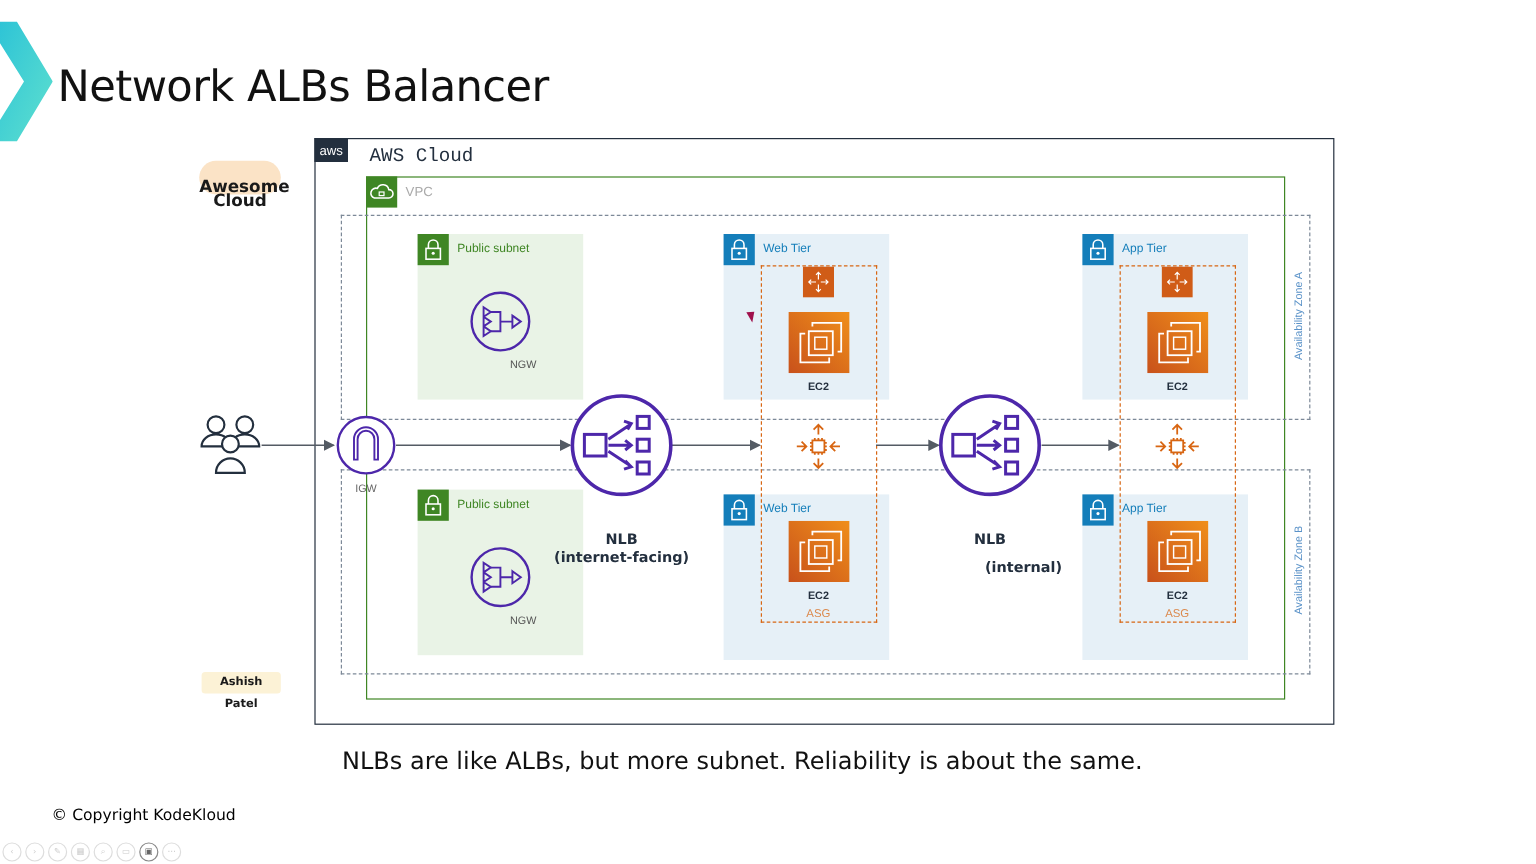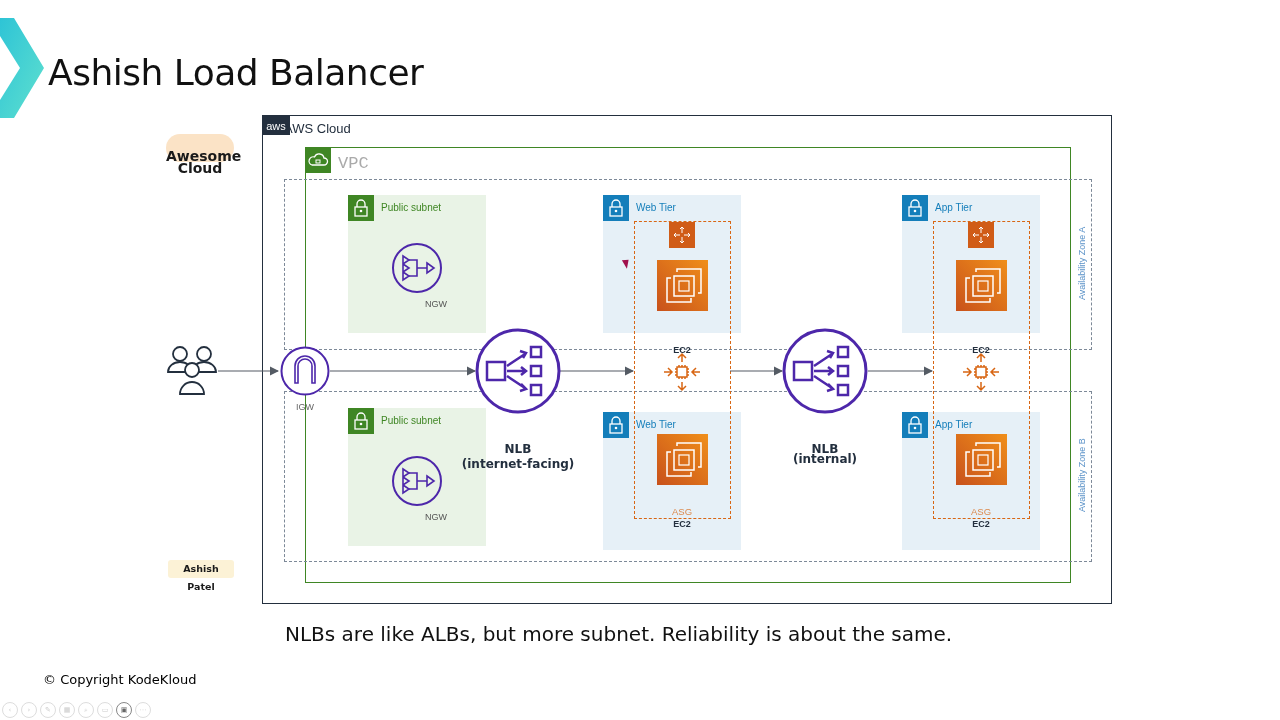--- a/index.html
+++ b/index.html
@@ -23,41 +23,41 @@
   }
   .sticker-name {
     left: 168px; top: 560px; width: 66px; height: 18px; font-size: 9.5px; line-height: 18px;
     background: #fcf2d6; border-radius: 3px;
   }
   .aws-cloud { left: 262px; top: 115px; width: 850px; height: 489px; border: 1.5px solid #232f3e; box-sizing: border-box; }
   .aws-logo {
     left: 262px; top: 115px; width: 28px; height: 20px; background: #232f3e; color: #fff;
     font-size: 11px; line-height: 22px; text-align: center; font-family: "Liberation Sans", sans-serif;
   }
-  .aws-label { left: 284px; top: 121px; font-size: 13px; color: #232f3e; font-family: Liberation Sans, sans-serif; }
+  .aws-label { left: 308px; top: 121px; font-size: 16px; color: #232f3e; font-family: Liberation Mono, monospace; }
   .vpc { left: 305px; top: 147px; width: 766px; height: 436px; border: 1.5px solid #3f8624; box-sizing: border-box; }
   .vpc-icon { left: 305px; top: 147px; width: 26px; height: 26px; background: #3f8624; }
-  .vpc-label { left: 338px; top: 154px; font-size: 17px; color: #aaa; font-family: Liberation Mono, monospace; }
+  .vpc-label { left: 338px; top: 154px; font-size: 11px; color: #aaa; font-family: Liberation Sans, sans-serif; }
   .az { border: 1.5px dashed #7d8998; box-sizing: border-box; }
   .az-a { left: 284px; top: 179px; width: 808px; height: 171px; }
   .az-b { left: 284px; top: 391px; width: 808px; height: 171px; }
   .az-label {
     font-size: 9px; color: #5a92c8; font-family: "Liberation Sans", sans-serif;
     transform: rotate(-90deg); transform-origin: left top; white-space: nowrap;
   }
   .subnet-pub { background: #e9f3e6; }
   .subnet-priv { background: #e6f0f7; }
   .subnet-icon { width: 26px; height: 26px; }
   .subnet-icon.pub { background: #3f8624; }
   .subnet-icon.priv { background: #147eba; }
   .subnet-label { font-size: 10px; font-family: "Liberation Sans", sans-serif; }
   .subnet-label.pub { color: #3f8624; }
   .subnet-label.priv { color: #147eba; }
   .asg { border: 1.5px dashed #d86613; box-sizing: border-box; }
-  .ec2-label { font-size: 9px; color: #232f3e; font-weight: bold; font-family: "Liberation Sans", sans-serif; text-align: center; width: 60px; margin-top: 28px; }
+  .ec2-label { font-size: 9px; color: #232f3e; font-weight: bold; font-family: "Liberation Sans", sans-serif; text-align: center; width: 60px; }
   .asg-label { font-size: 9.5px; color: #d86613; font-family: "Liberation Sans", sans-serif; text-align: center; width: 60px; opacity: .75; }
   .ngw-label { font-size: 9px; color: #555; font-family: "Liberation Sans", sans-serif; text-align: right; width: 60px; }
   .nlb-label { font-size: 12px; font-weight: bold; color: #232f3e; text-align: center; font-family: "DejaVu Sans", sans-serif; line-height: 15px; margin-top: 22px; }
   .igw-label { font-size: 9px; color: #666; font-family: "Liberation Sans", sans-serif; }
   .caption { left: 285px; top: 622px; font-size: 20px; color: #111; }
   .copyright { left: 43px; top: 672px; font-size: 13px; color: #000000; }
   .toolbar { left: 2px; top: 702px; display: flex; gap: 3px; }
   .tb-btn { width: 14px; height: 14px; border: 1px solid #ddd; border-radius: 50%; color: #ccc; font-size: 7px; line-height: 14px; text-align: center; }
   .tb-btn.active { border-color: #888; color: #666; }
   svg.overlay { position: absolute; left: 0; top: 0; }
@@ -68,21 +68,21 @@
 
 <svg class="abs chevron" viewBox="0 0 44 100">
   <defs>
       <linearGradient id="cg" x1="0" y1="0" x2="1" y2="1">
         <stop offset="0" stop-color="#2ec4d6"></stop>
         <stop offset="1" stop-color="#5fe0cf"></stop>
       </linearGradient>
     </defs>
   <polygon points="0,0 14,0 44,50 14,100 0,100 0,82 20,50 0,18" fill="url(#cg)"></polygon>
 </svg>
-<div class="abs slide-title">Ashish Load Balancer</div>
+<div class="abs slide-title">Network ALBs Balancer</div>
 
 <div class="abs sticker sticker-cloud">Awesome Cloud</div>
 <div class="abs sticker sticker-name">Ashish Patel</div>
 
 <div class="abs aws-cloud"></div>
 <div class="abs aws-logo">aws</div>
 <div class="abs aws-label">AWS Cloud</div>
 
 <div class="abs vpc"></div>
 <svg class="abs vpc-icon" viewBox="0 0 26 26">
@@ -250,21 +250,21 @@
 
 <svg class="abs" style="left:782px; top:328px; width:86px; height:86px;" viewBox="0 0 86 86">
   <circle cx="43" cy="43" r="41" fill="#fff" stroke="#4d27aa" stroke-width="3"></circle>
   <rect x="12" y="34" width="18" height="18" fill="none" stroke="#4d27aa" stroke-width="2.5"></rect>
   <rect x="56" y="19" width="10" height="10" fill="none" stroke="#4d27aa" stroke-width="2.5"></rect>
   <rect x="56" y="38" width="10" height="10" fill="none" stroke="#4d27aa" stroke-width="2.5"></rect>
   <rect x="56" y="57" width="10" height="10" fill="none" stroke="#4d27aa" stroke-width="2.5"></rect>
   <path d="M32 38 L50 26 M32 43 H50 M32 48 L50 60 M45 23 L51 25 L48 30 M46 39 L51 43 L46 47 M46 56 L51 61 L45 63" fill="none" stroke="#4d27aa" stroke-width="2.5"></path>
 </svg>
 <div class="abs nlb-label" style="left:765px; top:420px; width:120px;">NLB</div>
-<div class="abs nlb-label" style="left:765px; top:430px; width:120px;">(internal)</div>
+<div class="abs nlb-label" style="left:765px; top:444px; width:120px;text-align:right;">(internal)</div>
 
 <svg class="abs" style="left:662px; top:352px; width:40px; height:40px;" viewBox="0 0 40 40">
   <g fill="none" stroke="#d86613" stroke-width="1.5">
     <rect x="15" y="15" width="10" height="10"></rect>
     <path d="M17 13 v2 M20 13 v2 M23 13 v2 M17 25 v2 M20 25 v2 M23 25 v2 M13 17 h2 M13 20 h2 M13 23 h2 M25 17 h2 M25 20 h2 M25 23 h2"></path>
     <path d="M20 2 v8 M16 6 l4-4 4 4 M20 30 v8 M16 34 l4 4 4-4 M2 20 h8 M6 16 l4 4-4 4 M38 20 h-8 M34 16 l-4 4 4 4"></path>
   </g>
 </svg>
 <svg class="abs" style="left:961px; top:352px; width:40px; height:40px;" viewBox="0 0 40 40">
   <g fill="none" stroke="#d86613" stroke-width="1.5">

